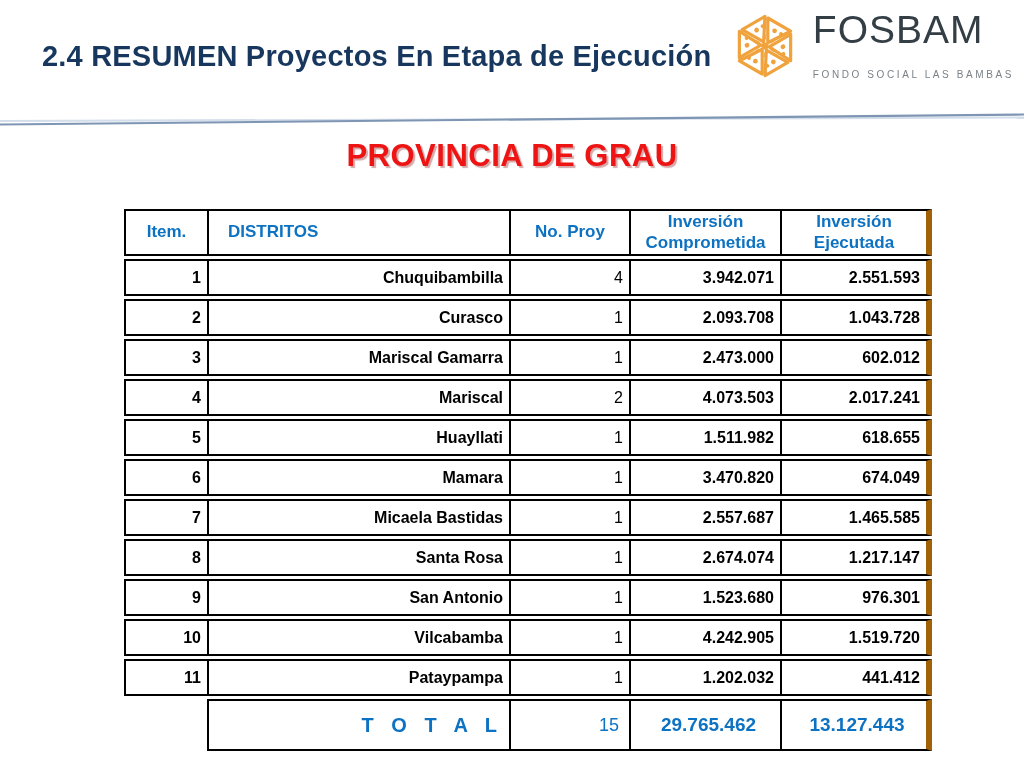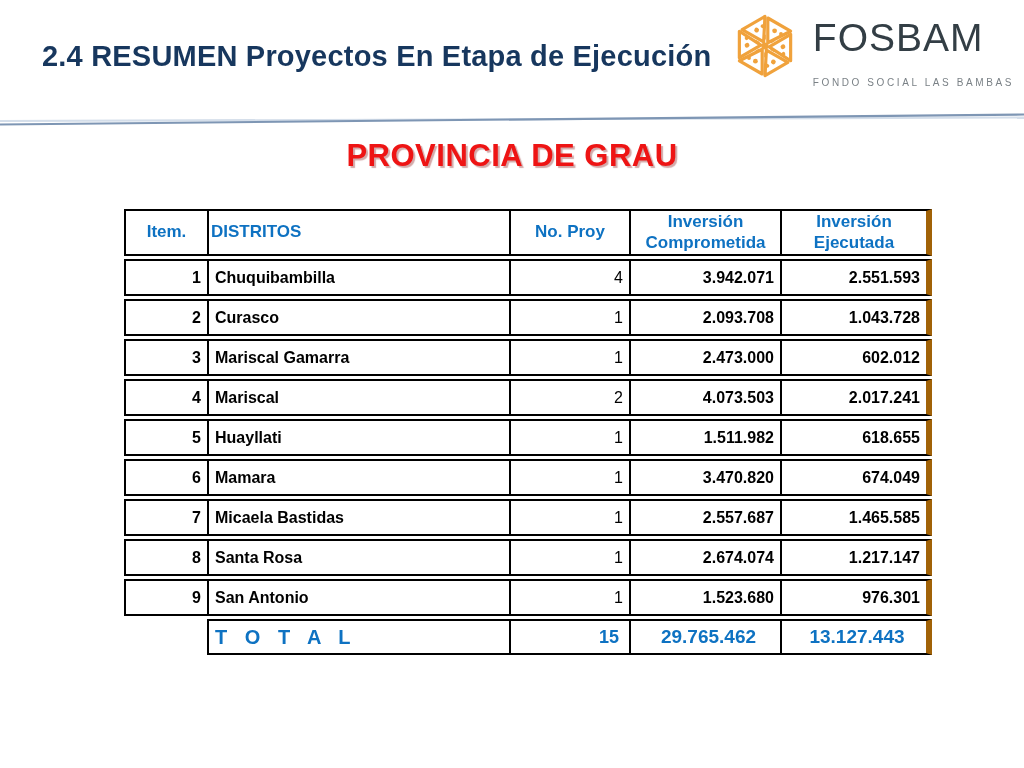--- a/index.html
+++ b/index.html
@@ -16,21 +16,21 @@
     position:absolute; left:42px; top:40px;
     font-size:29px; font-weight:bold;
     color:#17375E; letter-spacing:0.2px;
   }
 
   .divider-svg { position:absolute; left:0; top:102px; }
 
   
   .logo {
     position:absolute; top:4px; right:10px;
-    display:flex; align-items:flex-end;
+    display:flex; align-items:flex-start;
   }
   .logo-emblem { width:80px; height:84px; }
   .logo-textblock { margin-left:8px; padding-top:6px; }
   .logo-wordmark {
     font-size:39px; font-weight:400; color:#333E45;
     letter-spacing:1px; line-height:1;
   }
   .logo-tagline {
     font-size:10px; color:#7A8186; letter-spacing:2.6px;
     margin-top:20px; white-space:nowrap;
@@ -60,32 +60,32 @@
     overflow:hidden; white-space:nowrap;
   }
   table.summary th:last-child, table.summary td:last-child { border-right:6px solid #a16207; }
 
   table.summary th {
     height:47px;
     color:#0E72C2; font-size:17px; font-weight:bold;
     text-align:center; line-height:1.18;
     white-space:normal; vertical-align:middle;
   }
-  table.summary th.h-district { text-align:left; padding-left:2px; }
+  table.summary th.h-district { text-align:left; padding-left:19px; }
 
   table.summary td { height:37px; font-size:16px; vertical-align:middle; color:#000; }
   td.c-item     { text-align:right; padding-right:12px; font-weight:bold; }
-  td.c-district { text-align:left;  padding-left:10px;  font-weight:bold; font-size:17px; }
+  td.c-district { text-align:right;  padding-left:10px;  font-weight:bold; font-size:17px; }
   td.c-proy     { text-align:right; padding-right:3px;  font-weight:normal; }
   td.c-money    { text-align:right; padding-right:8px;  font-weight:bold; }
 
-  tr.total-row td { color:#0E72C2; font-weight:bold; height:36px; }
+  tr.total-row td { color:#0E72C2; font-weight:bold; height:52px; }
   tr.total-row td.c-blank { border:none; }
   tr.total-row td.c-district { font-size:20px; letter-spacing:6px; color:#0E72C2; }
-  tr.total-row td.c-proy  { font-size:18px; font-weight:bold; padding-right:10px; }
+  tr.total-row td.c-proy  { font-size:18px; font-weight:normal; padding-right:10px; }
   tr.total-row td.c-money { text-align:center; font-size:19px; padding-right:0;margin-left:44px; }
 </style>
 </head>
 <body>
 
 <div class="slide-header-title">2.4 RESUMEN Proyectos En Etapa de Ejecución</div>
 
 <div class="logo">
   <svg class="logo-emblem" viewBox="0 0 100 100">
     <defs>
@@ -197,20 +197,34 @@
     <td class="c-money">2.674.074</td>
     <td class="c-money">1.217.147</td>
   </tr>
   <tr>
     <td class="c-item">9</td>
     <td class="c-district">San Antonio</td>
     <td class="c-proy">1</td>
     <td class="c-money">1.523.680</td>
     <td class="c-money">976.301</td>
   </tr>
+  <tr>
+    <td class="c-item">10</td>
+    <td class="c-district">Vilcabamba</td>
+    <td class="c-proy">1</td>
+    <td class="c-money">4.242.905</td>
+    <td class="c-money">1.519.720</td>
+  </tr>
+  <tr>
+    <td class="c-item">11</td>
+    <td class="c-district">Pataypampa</td>
+    <td class="c-proy">1</td>
+    <td class="c-money">1.202.032</td>
+    <td class="c-money">441.412</td>
+  </tr>
 
   <tr class="total-row">
     <td class="c-blank"></td>
     <td class="c-district">T O T A L</td>
     <td class="c-proy">15</td>
     <td class="c-money">29.765.462</td>
     <td class="c-money">13.127.443</td>
   </tr>
 </tbody>
   </table>

